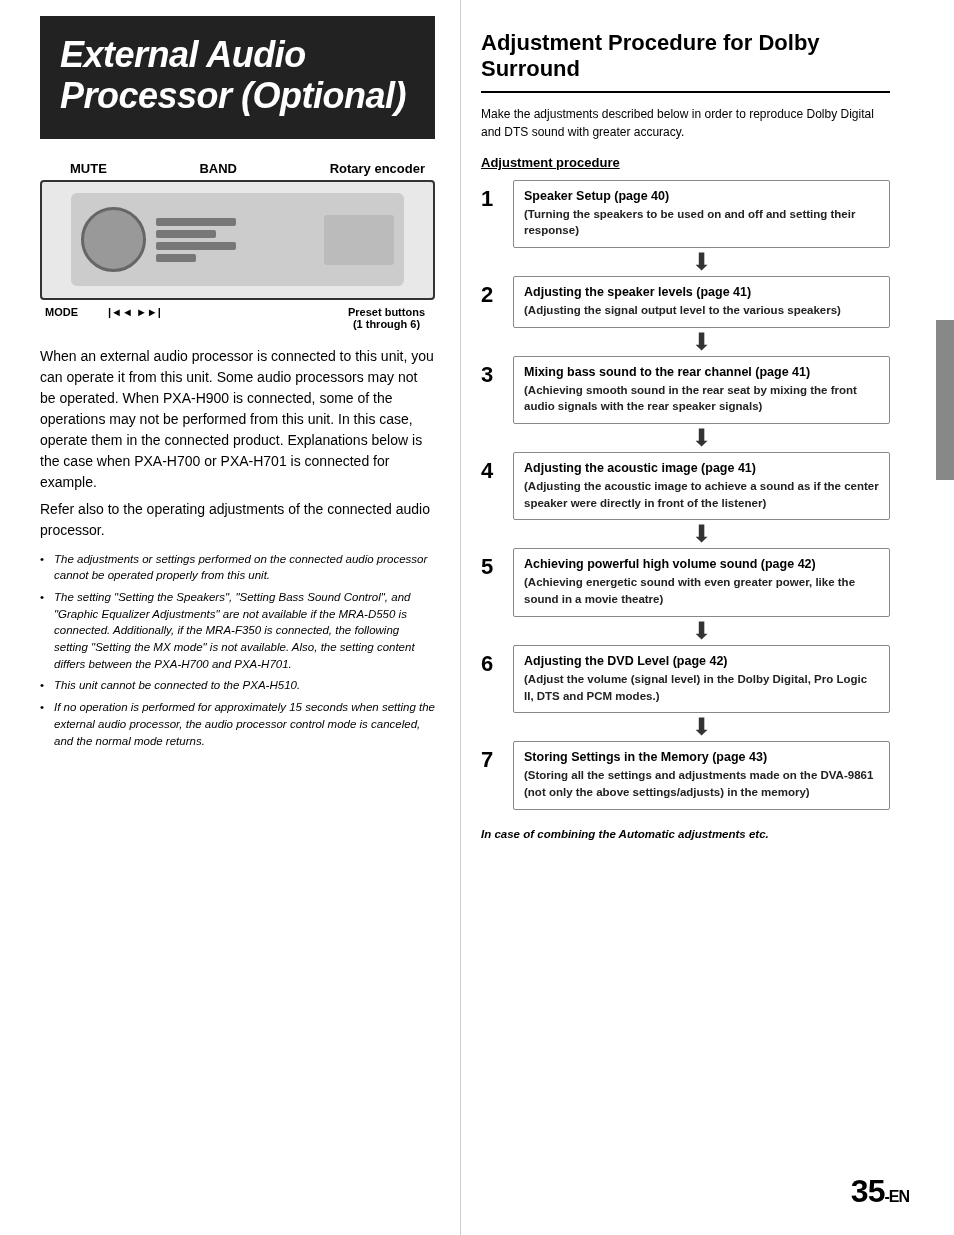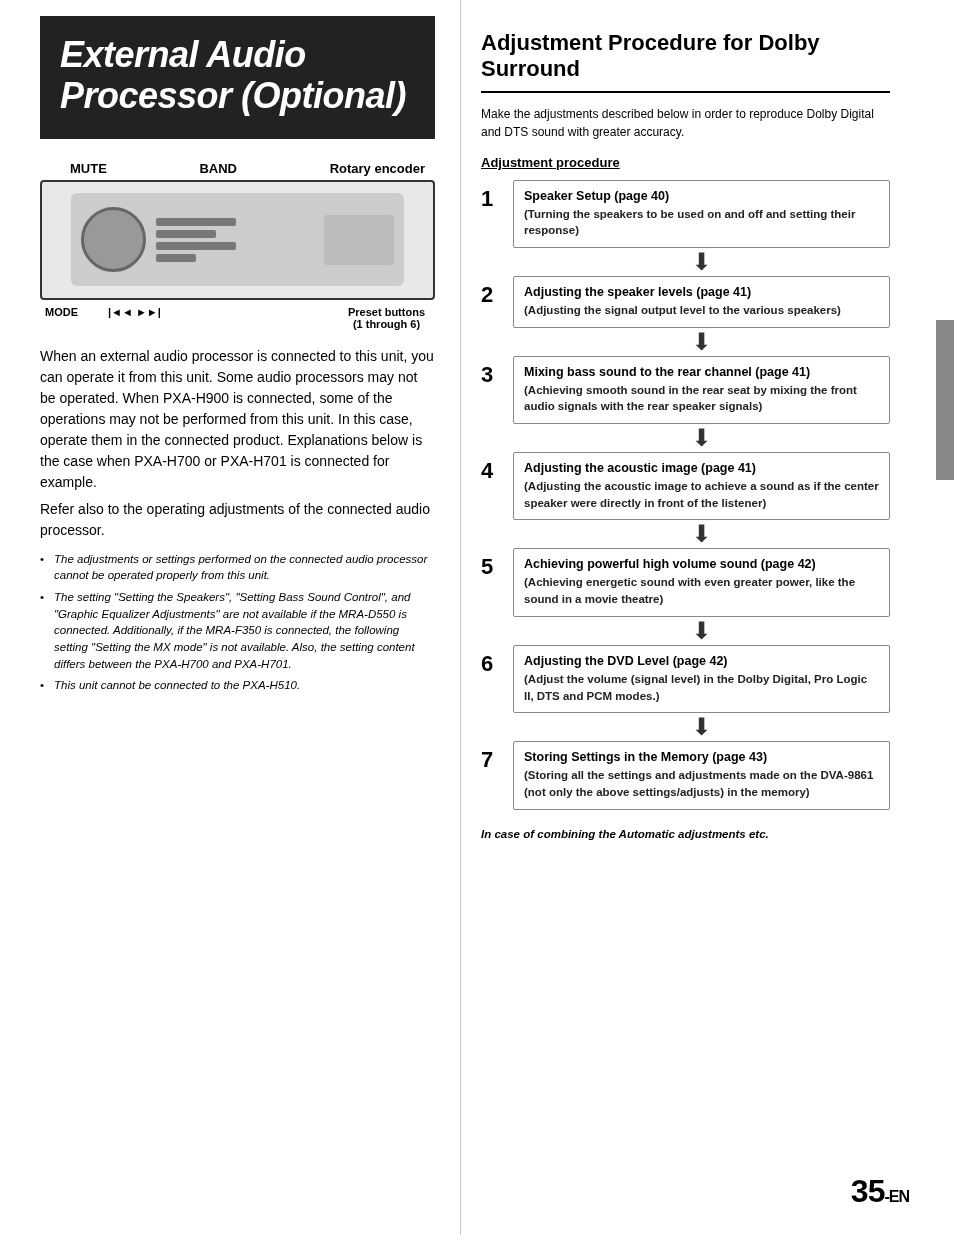--- a/index.html
+++ b/index.html
@@ -307,20 +307,21 @@
 
     <div class="body-text">
       <p>When an external audio processor is connected to this unit, you can operate it from this unit. Some audio processors may not be operated. When PXA-H900 is connected, some of the operations may not be performed from this unit. In this case, operate them in the connected product. Explanations below is the case when PXA-H700 or PXA-H701 is connected for example.</p>
       <p>Refer also to the operating adjustments of the connected audio processor.</p>
     </div>
 
     <ul class="bullet-list">
       <li>The adjustments or settings performed on the connected audio processor cannot be operated properly from this unit.</li>
       <li>The setting "Setting the Speakers", "Setting Bass Sound Control", and "Graphic Equalizer Adjustments" are not available if the MRA-D550 is connected. Additionally, if the MRA-F350 is connected, the following setting "Setting the MX mode" is not available. Also, the setting content differs between the PXA-H700 and PXA-H701.</li>
       <li>This unit cannot be connected to the PXA-H510.</li>
+      <li>If no operation is performed for approximately 15 seconds when setting the external audio processor, the audio processor control mode is canceled, and the normal mode returns.</li>
     </ul>
   </div>
 
   <div class="right-col">
     <h2 class="section-title-main">Adjustment Procedure for Dolby Surround</h2>
 
     <p class="section-intro">Make the adjustments described below in order to reproduce Dolby Digital and DTS sound with greater accuracy.</p>
 
     <div class="adj-procedure-label">Adjustment procedure</div>
 

